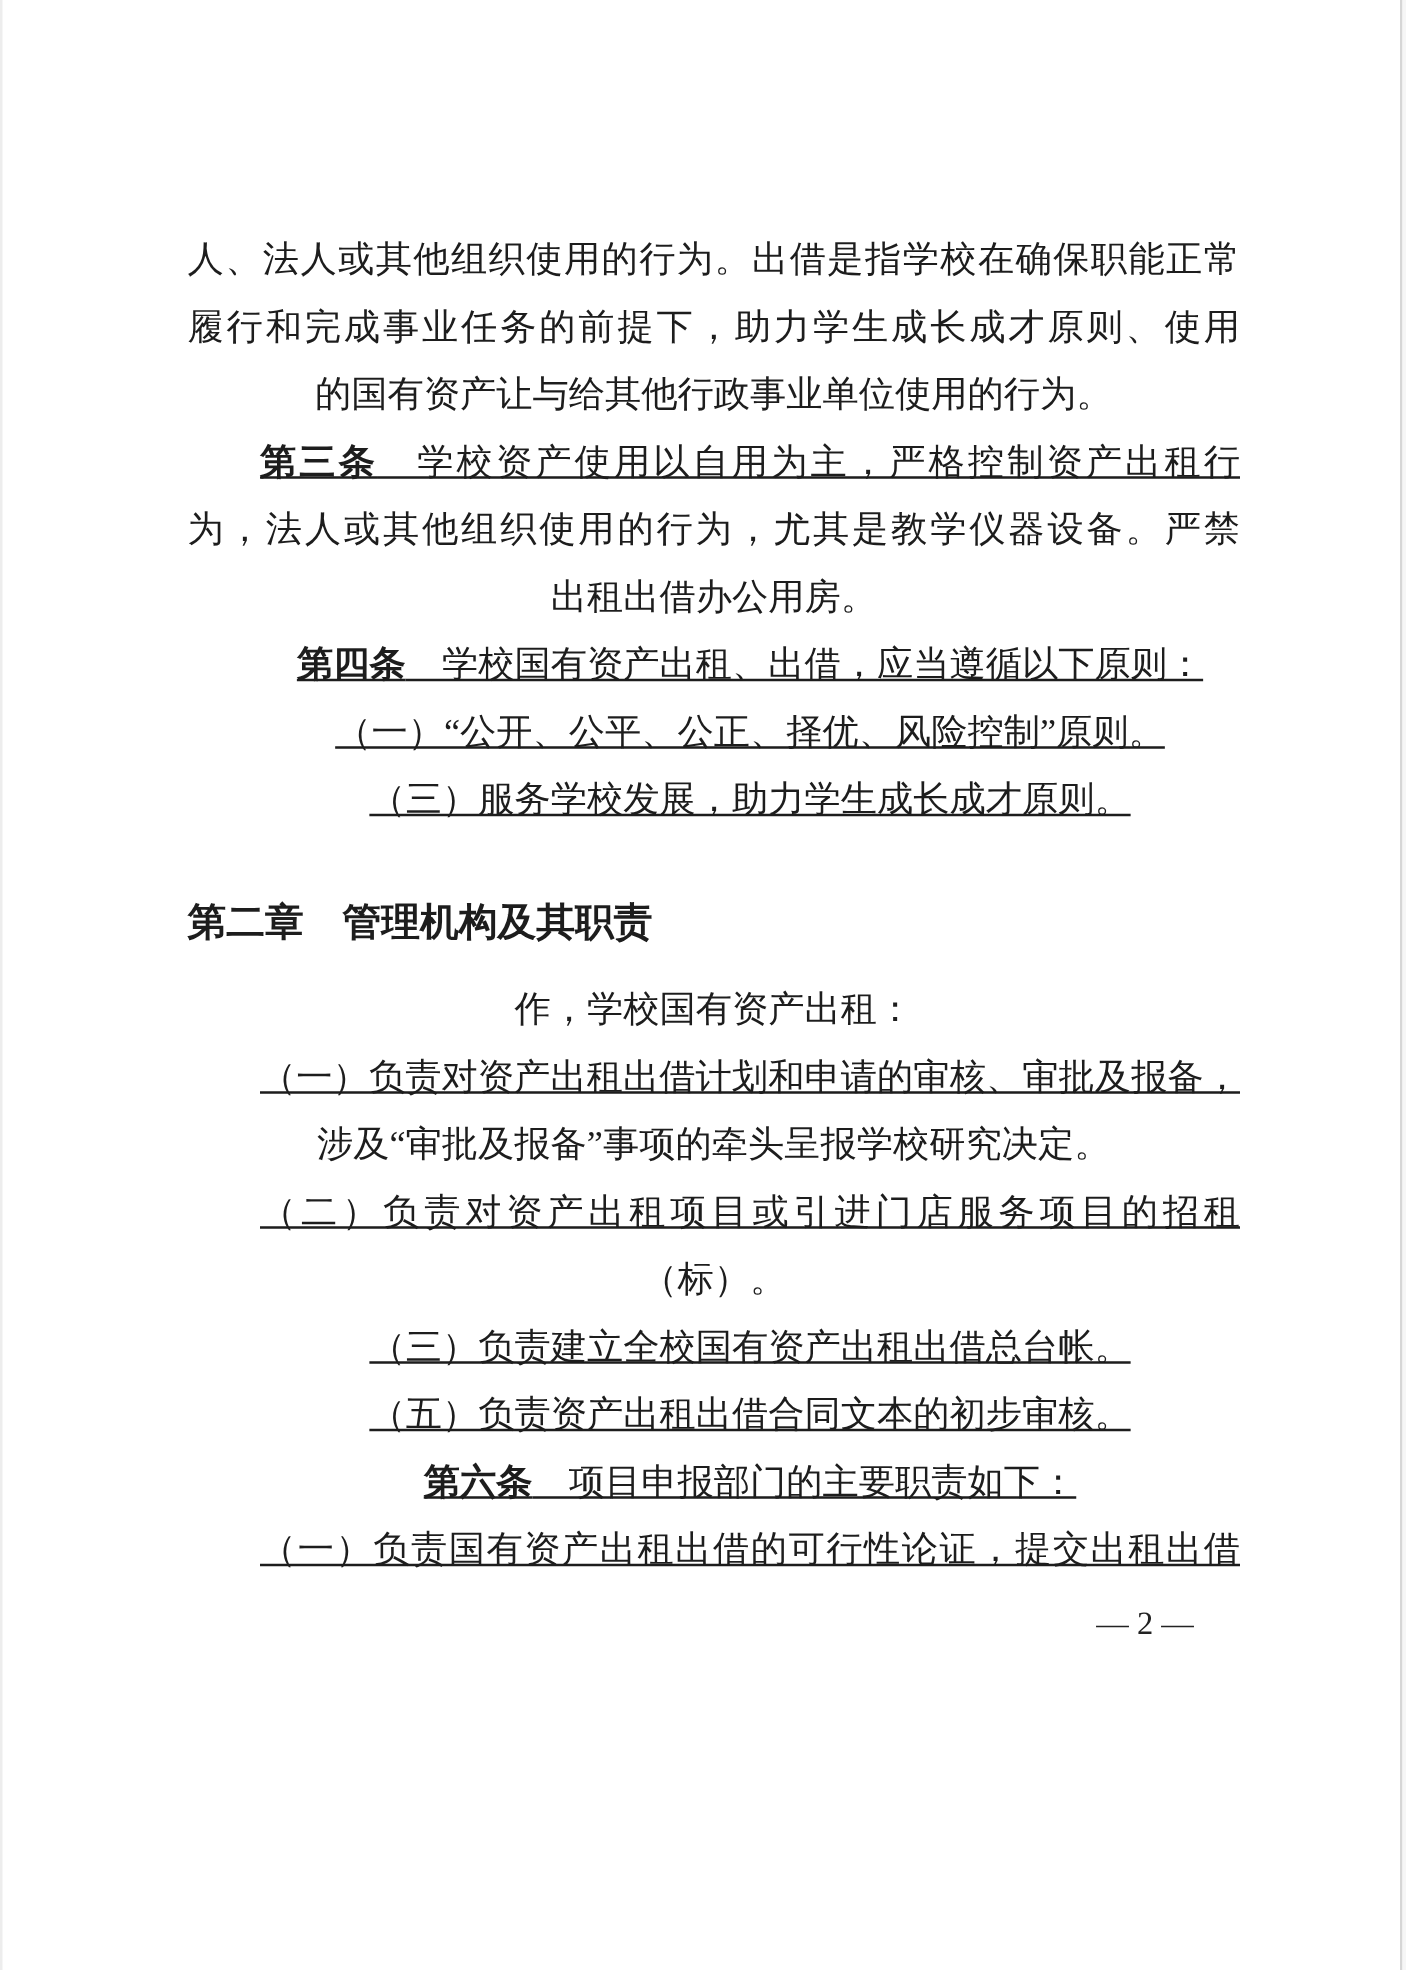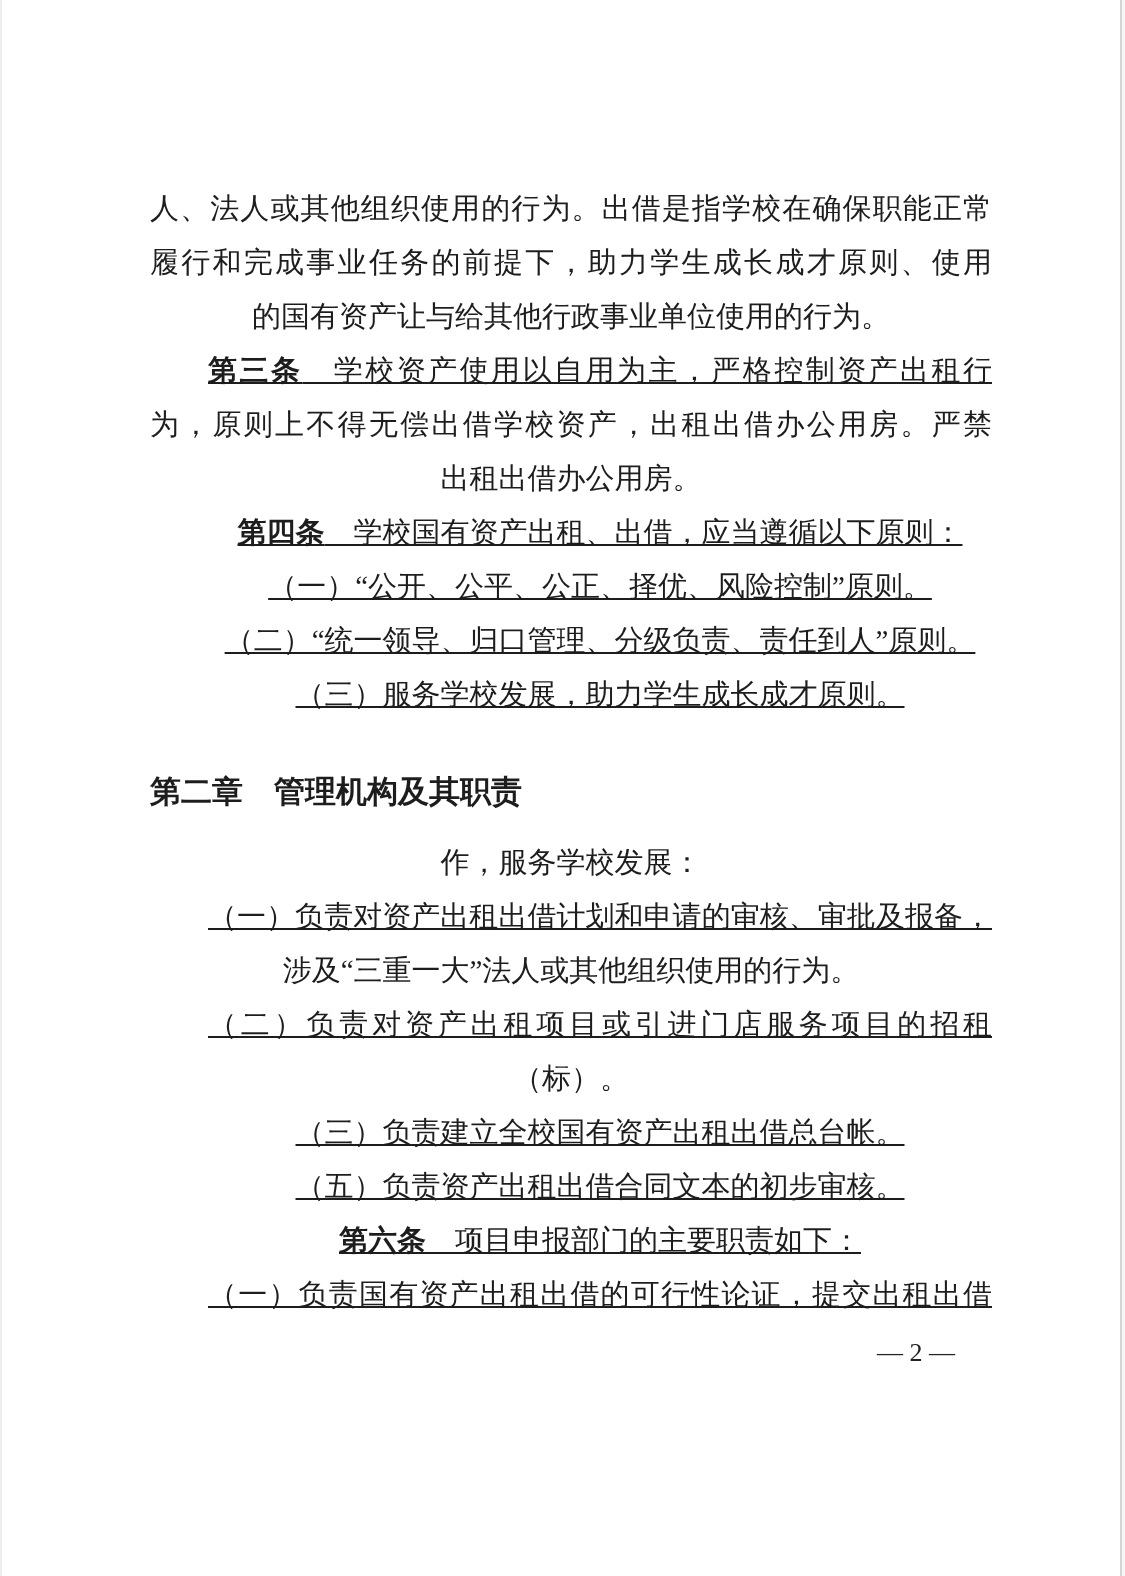--- a/index.html
+++ b/index.html
@@ -84,30 +84,29 @@
 
 <div class="edge-left"></div>
 <div class="edge-right"></div>
 <div class="edge-right-outer"></div>
 
 <div class="content" id="doc-body">
     <div class="line stretch">人、法人或其他组织使用的行为。出借是指学校在确保职能正常</div>
     <div class="line stretch">履行和完成事业任务的前提下，助力学生成长成才原则、使用</div>
     <div class="line">的国有资产让与给其他行政事业单位使用的行为。</div>
     <div class="line ind stretch"><span class="head">第三条</span>　学校资产使用以自用为主，严格控制资产出租行</div>
-    <div class="line stretch">为，原则上不得无偿出借学校资产，出租出借办公用房。严禁</div>
+    <div class="line stretch">为，法人或其他组织使用的行为，尤其是教学仪器设备。严禁</div>
     <div class="line">出租出借办公用房。</div>
     <div class="line ind"><span class="head">第四条</span>　学校国有资产出租、出借，应当遵循以下原则：</div>
     <div class="line ind">（一）“公开、公平、公正、择优、风险控制”原则。</div>
-    <div class="line ind">（二）“统一领导、归口管理、分级负责、责任到人”原则。</div>
     <div class="line ind">（三）服务学校发展，助力学生成长成才原则。</div>
     <div class="chapter">第二章　管理机构及其职责</div>
-    <div class="line">作，服务学校发展：</div>
+    <div class="line">作，学校国有资产出租：</div>
     <div class="line ind stretch">（一）负责对资产出租出借计划和申请的审核、审批及报备，</div>
-    <div class="line">涉及“三重一大”法人或其他组织使用的行为。</div>
+    <div class="line">涉及“审批及报备”事项的牵头呈报学校研究决定。</div>
     <div class="line ind stretch">（二）负责对资产出租项目或引进门店服务项目的招租</div>
     <div class="line">（标）。</div>
     <div class="line ind">（三）负责建立全校国有资产出租出借总台帐。</div>
     <div class="line ind">（五）负责资产出租出借合同文本的初步审核。</div>
     <div class="line ind"><span class="head">第六条</span>　项目申报部门的主要职责如下：</div>
     <div class="line ind stretch">（一）负责国有资产出租出借的可行性论证，提交出租出借</div>
     <div class="pagenum">— 2 —</div>
   </div>
 
 </body></html>

